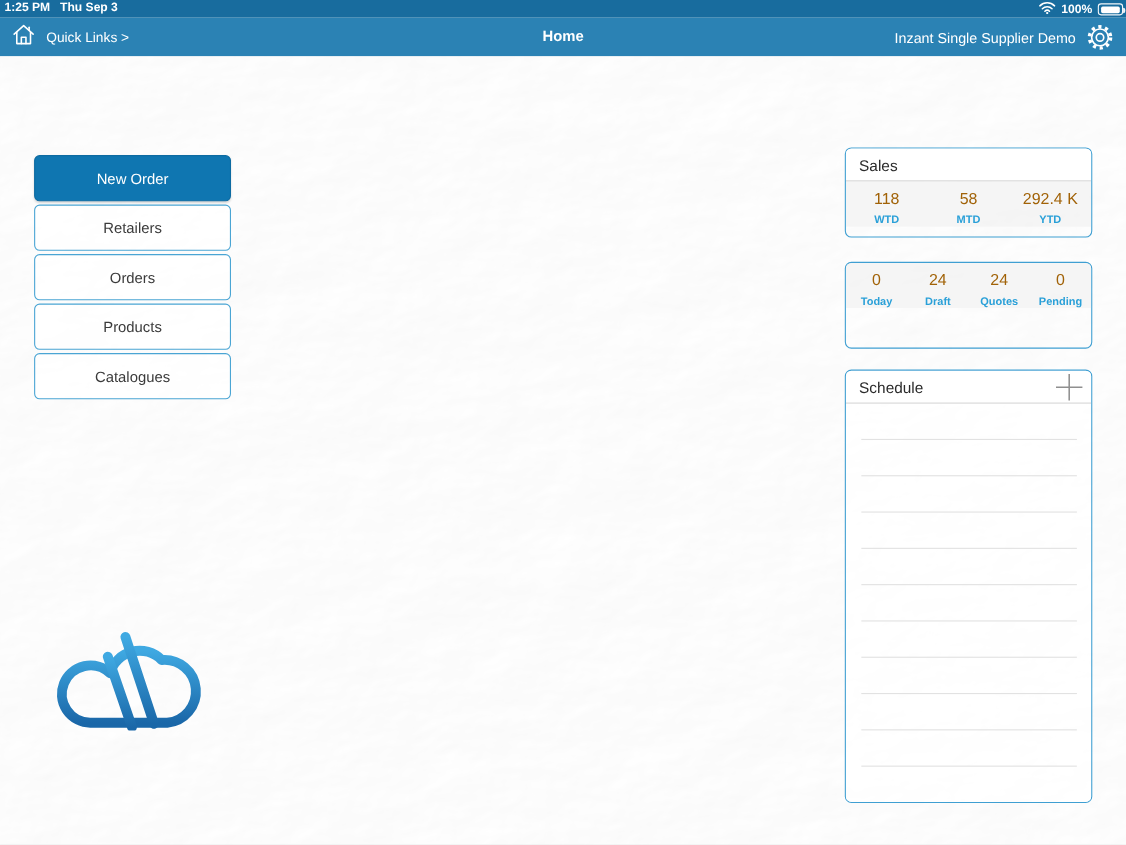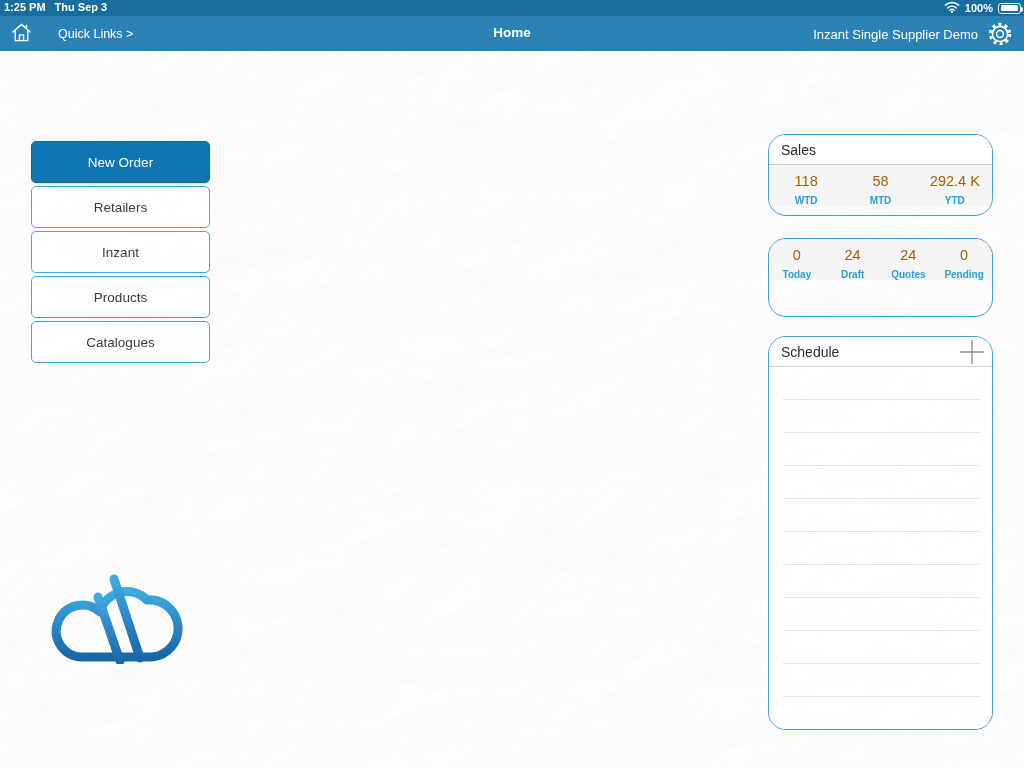--- a/index.html
+++ b/index.html
@@ -14,38 +14,38 @@
   .status-bar { position:absolute; left:0; top:0; width:1024px; height:16px; background:#186c9e;
     z-index:5; display:flex; align-items:center; color:#fff; font-size:11px; }
   .status-left { position:absolute; left:4px; top:1px; display:flex; gap:9px; font-weight:bold; }
   .status-right { position:absolute; right:3px; top:1px; display:flex; align-items:center; gap:5px; font-weight:bold; }
   .battery { width:23px; height:11px; border:1px solid rgba(255,255,255,.95); border-radius:3px; position:relative; }
   .battery-fill { position:absolute; left:1.5px; top:1.5px; bottom:1.5px; width:17px; background:#fff; border-radius:1.5px; }
   .battery-nub { position:absolute; right:-3px; top:3px; width:2px; height:5px; background:rgba(255,255,255,.95); border-radius:0 2px 2px 0; }
 
   
   .nav-bar { position:absolute; left:0; top:16px; width:1024px; height:35px; background:#2b82b4; z-index:5; color:#fff; }
-  .quick-links { position:absolute; left:10px; top:3px; height:30px; display:flex; align-items:center; gap:25px; cursor:pointer; }
+  .quick-links { position:absolute; left:10px; top:3px; height:30px; display:flex; align-items:center; gap:9px; cursor:pointer; }
   .quick-links-label { font-size:12.5px; }
   .nav-title { position:absolute; left:0; right:0; top:9px; text-align:center; font-size:13.5px; font-weight:bold; }
   .nav-right { position:absolute; right:10px; top:3px; height:30px; display:flex; align-items:center; gap:8px; }
   .account-label { font-size:13px; }
   .gear-button { width:28px; height:28px; display:flex; align-items:center; justify-content:center; cursor:pointer; }
 
   
   .menu { position:absolute; left:31px; top:141px; width:179px; z-index:2; }
   .menu-btn { position:absolute; left:0; width:179px; height:42px; border-radius:5px;
     display:flex; align-items:center; justify-content:center; font-size:13.5px; color:#3b3b3b;
     background:rgba(255,255,255,.78); border:1px solid #4aa5d4; cursor:pointer; }
   .menu-btn.primary { background:#0f76b1; border:1px solid #0d6ba2; color:#fff; box-shadow:0 1px 2px rgba(0,0,0,.15); }
   .menu-btn:nth-child(1){ top:0; } .menu-btn:nth-child(2){ top:45px; } .menu-btn:nth-child(3){ top:90px; }
   .menu-btn:nth-child(4){ top:135px; } .menu-btn:nth-child(5){ top:180px; }
 
   
-  .card { position:absolute; left:768px; width:225px; border:1px solid #3f9fd2; border-radius:18px;
+  .card { position:absolute; left:768px; width:225px; border:1px solid #3f9fd2; border-radius:6px;
     overflow:hidden; z-index:2; }
   .card-header { background:rgba(255,255,255,.93); border-bottom:1px solid #cfcfcf; display:flex;
     align-items:center; padding:0 12px; color:#2b2b2b; font-size:14px; }
   .card-body { background:rgba(243,243,243,.82); }
   .card-sales { top:134px; height:82px; }
   .card-orders { top:238px; height:79px; }
   .card-sales .card-header, .card-orders .card-header { height:30px; }
   .stats-row { display:flex; padding-top:8px; }
   .stat { flex:1; text-align:center; }
   .stat-value { font-size:14.5px; color:#a16207; }
@@ -131,21 +131,21 @@
 </div>
 
 <div class="menu">
   <div class="menu-btn primary">
       <span>New Order</span>
     </div>
   <div class="menu-btn">
       <span>Retailers</span>
     </div>
   <div class="menu-btn">
-      <span>Inzant</span>
+      <span>Orders</span>
     </div>
   <div class="menu-btn">
       <span>Products</span>
     </div>
   <div class="menu-btn">
       <span>Catalogues</span>
     </div>
 </div>
 
 <div class="card card-sales">

